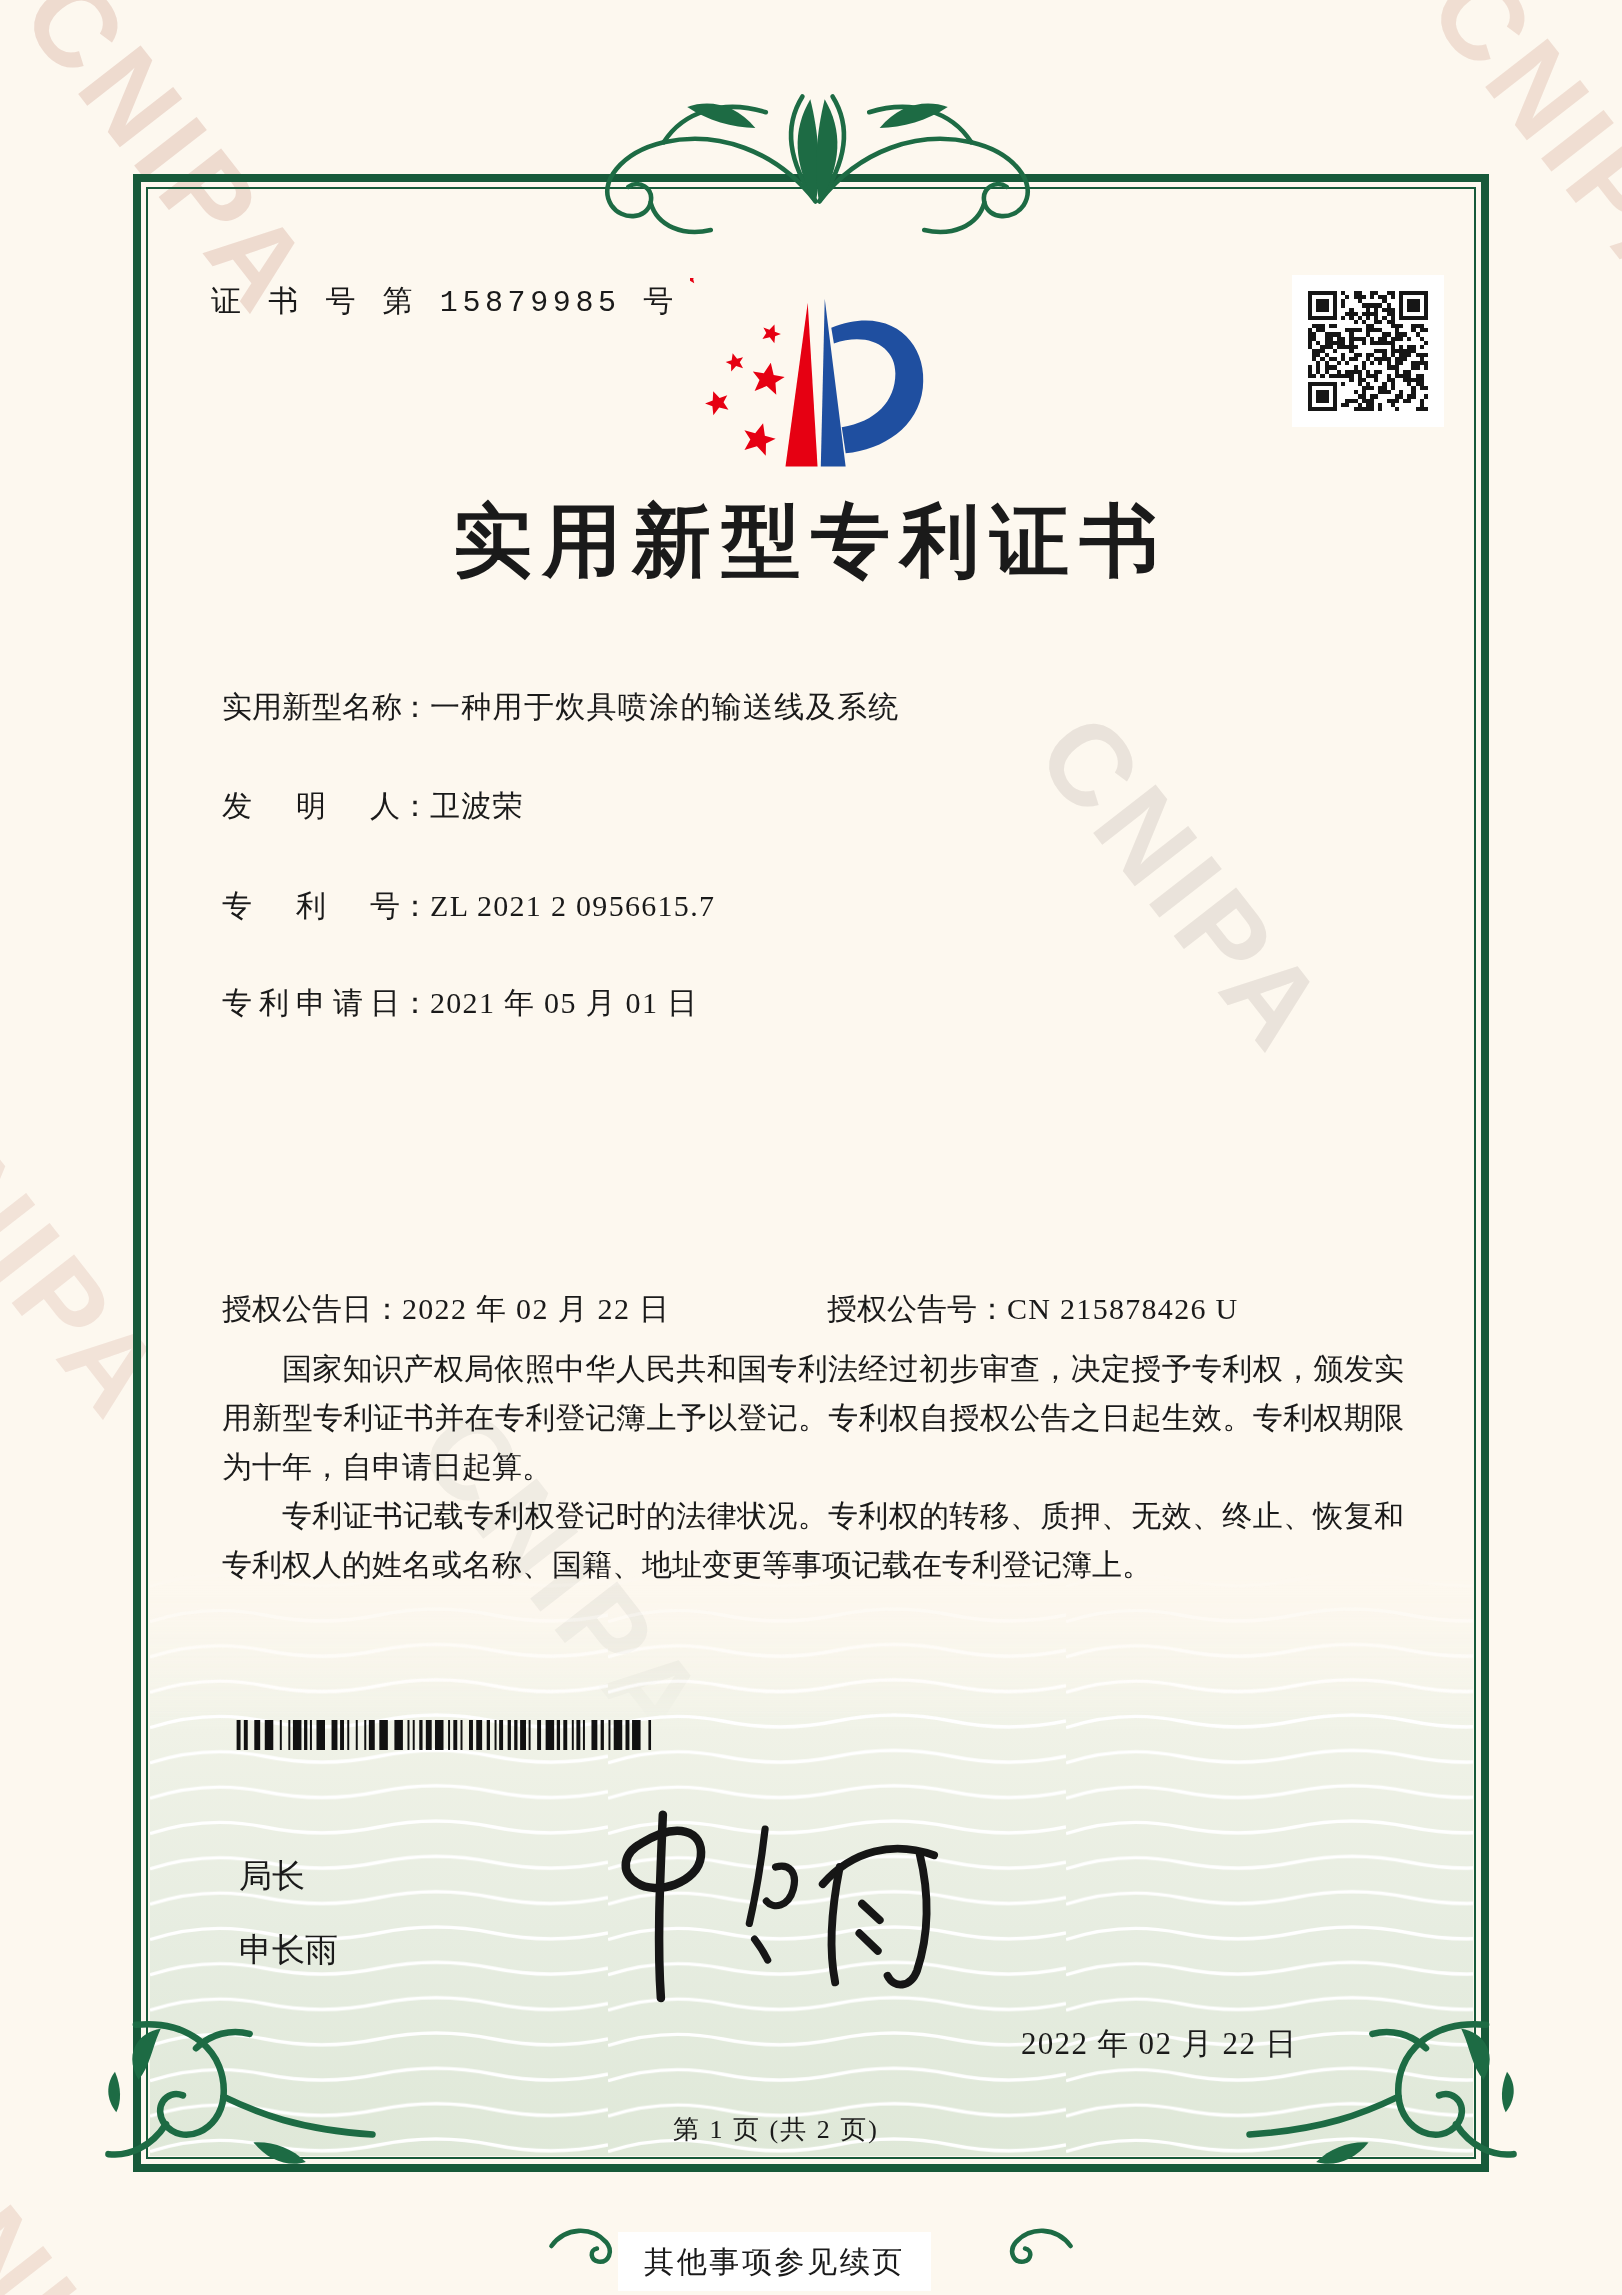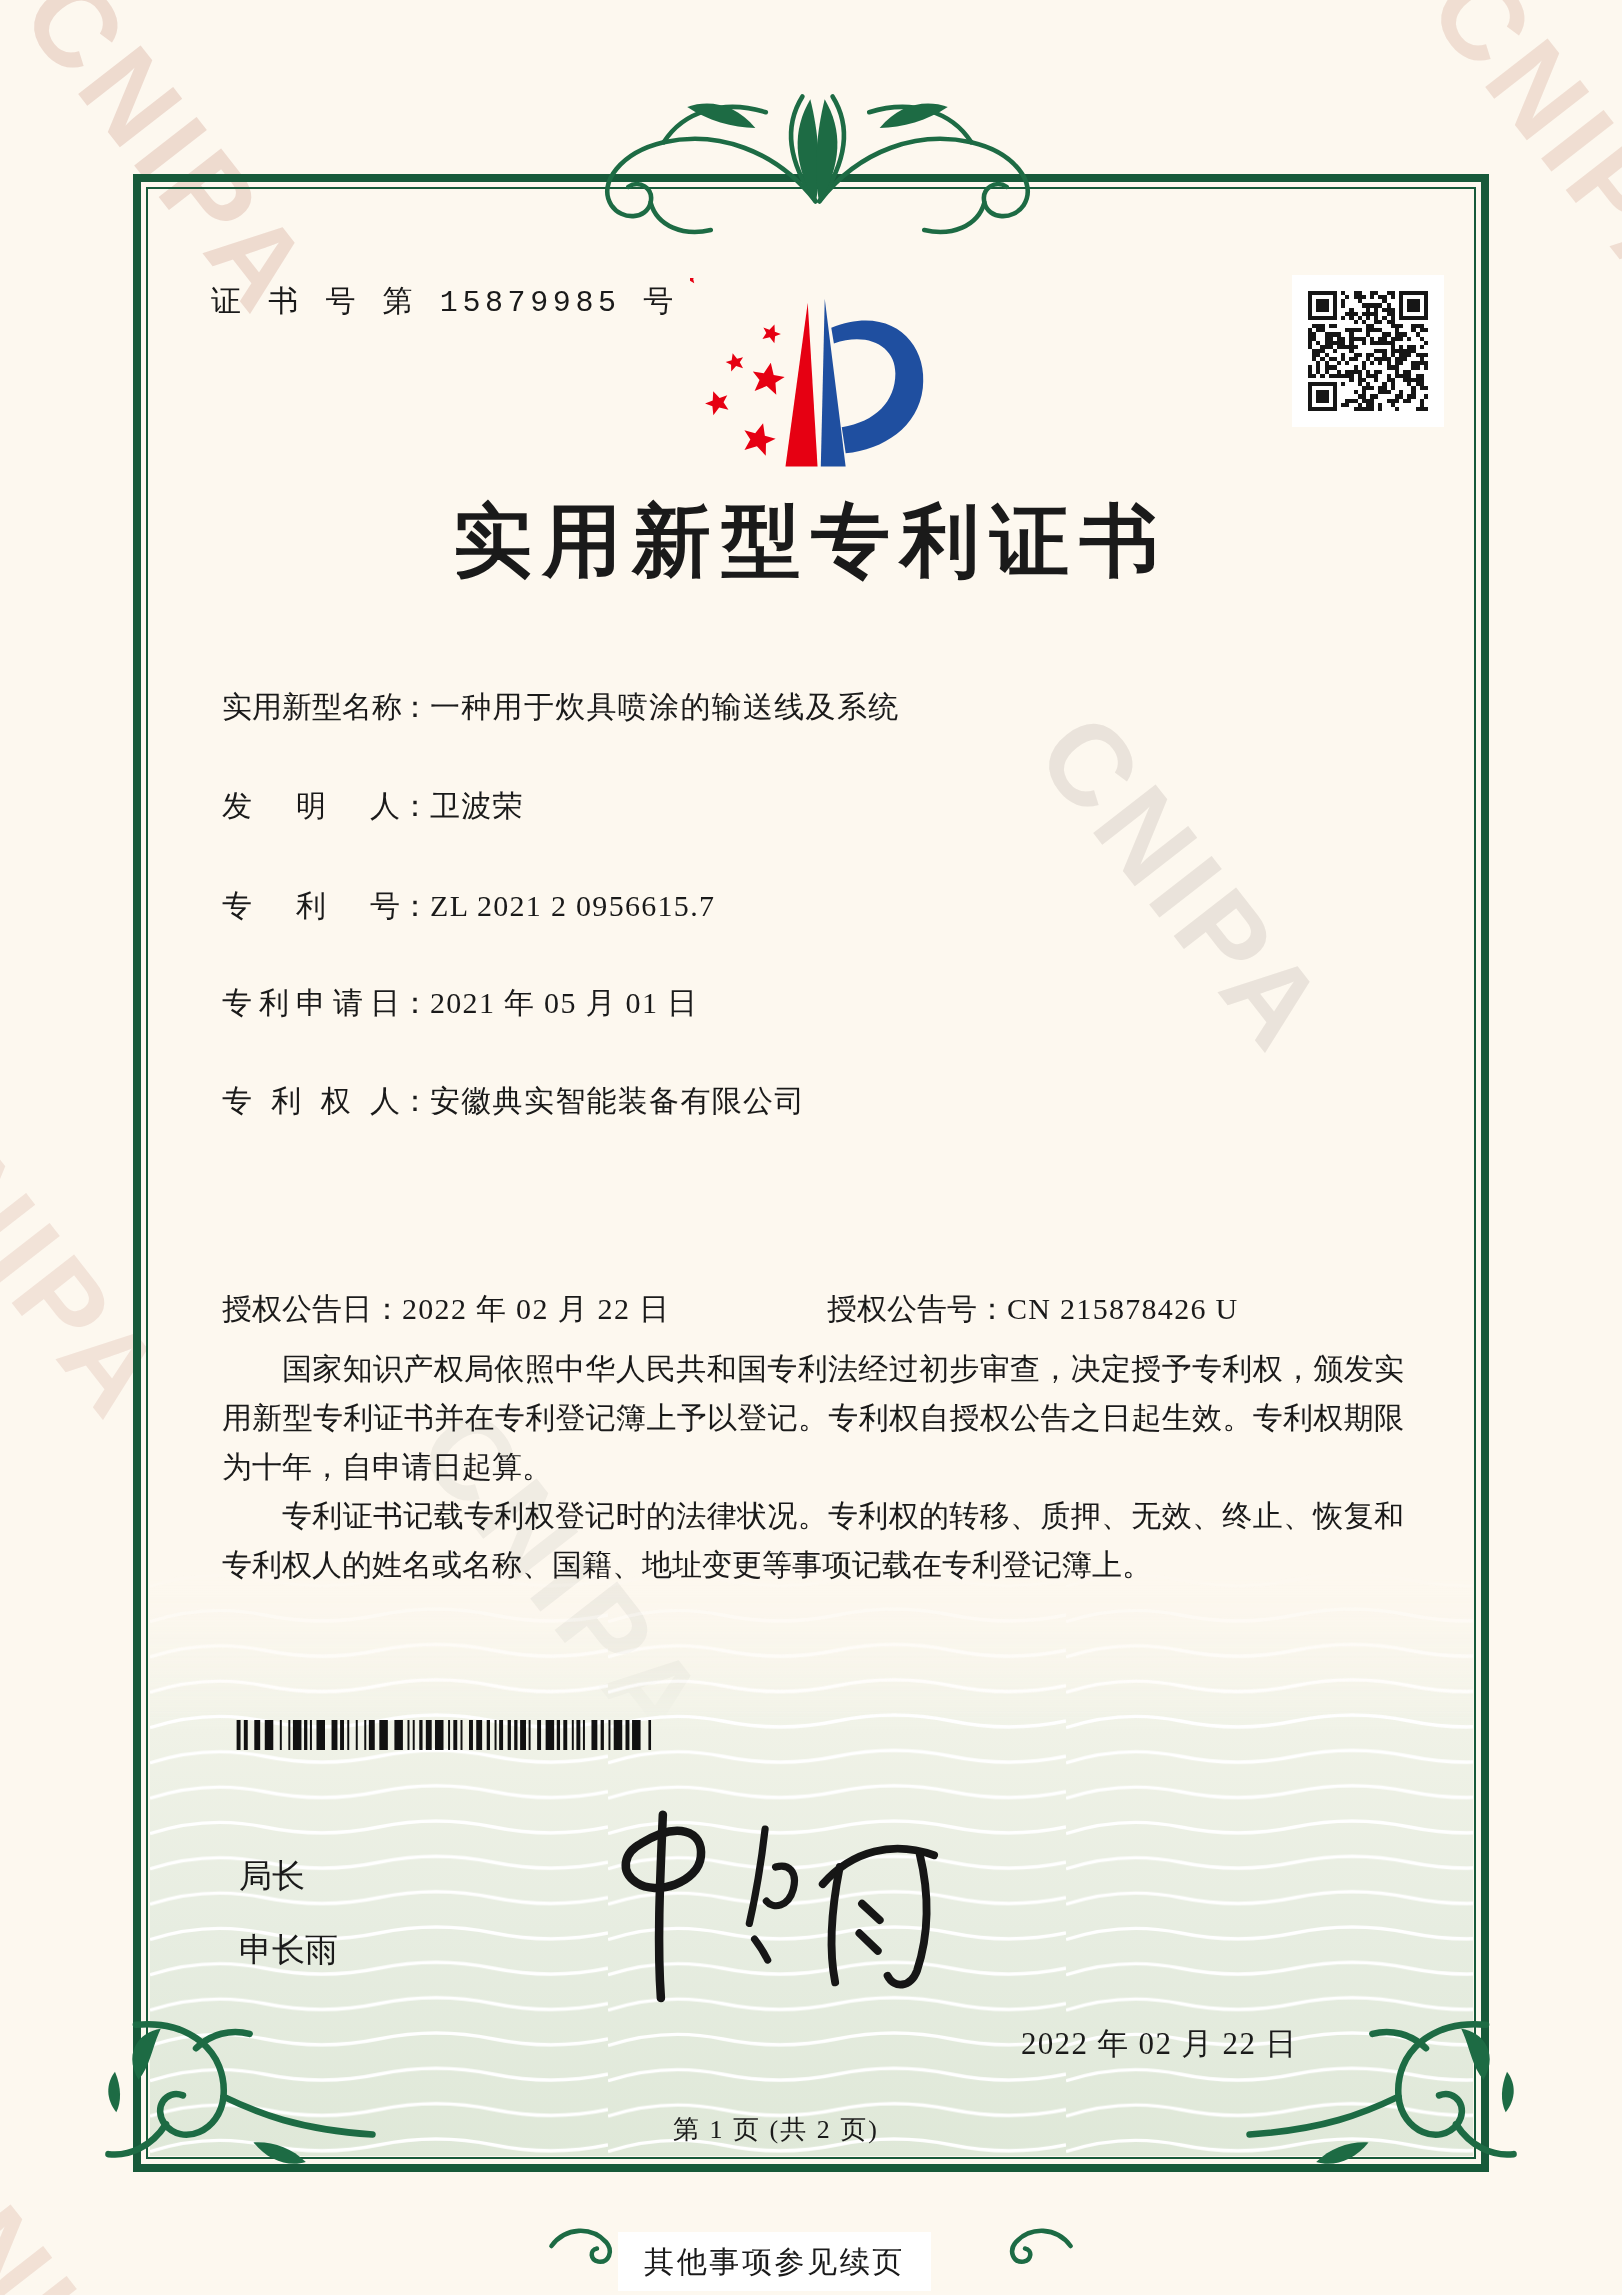--- a/index.html
+++ b/index.html
@@ -611,23 +611,20 @@
   <div class="abs doc-title">实用新型专利证书</div>
   <div class="abs row r2">
     <span class="flabel">发明人</span><span class="colon">：</span><span class="fvalue">卫波荣</span>
   </div>
   <div class="abs row r3">
     <span class="flabel">专利号</span><span class="colon">：</span><span class="fvalue">ZL 2021 2 0956615.7</span>
   </div>
   <div class="abs row r4">
     <span class="flabel">专利申请日</span><span class="colon">：</span><span class="fvalue">2021 年 05 月 01 日</span>
   </div>
-  <div class="abs row r5">
-    <span class="flabel">专利权人</span><span class="colon">：</span><span class="fvalue">安徽典实智能装备有限公司</span>
-  </div>
   <div class="abs row r7">
     <span><span>授权公告日</span><span>：</span><span class="fvalue">2022 年 02 月 22 日</span></span>
     <span class="grant2"><span>授权公告号</span><span>：</span><span class="fvalue">CN 215878426 U</span></span>
   </div>
 
   <div class="abs paras">
     <p>国家知识产权局依照中华人民共和国专利法经过初步审查，决定授予专利权，颁发实用新型专利证书并在专利登记簿上予以登记。专利权自授权公告之日起生效。专利权期限为十年，自申请日起算。</p>
     <p>专利证书记载专利权登记时的法律状况。专利权的转移、质押、无效、终止、恢复和专利权人的姓名或名称、国籍、地址变更等事项记载在专利登记簿上。</p>
   </div>
 

